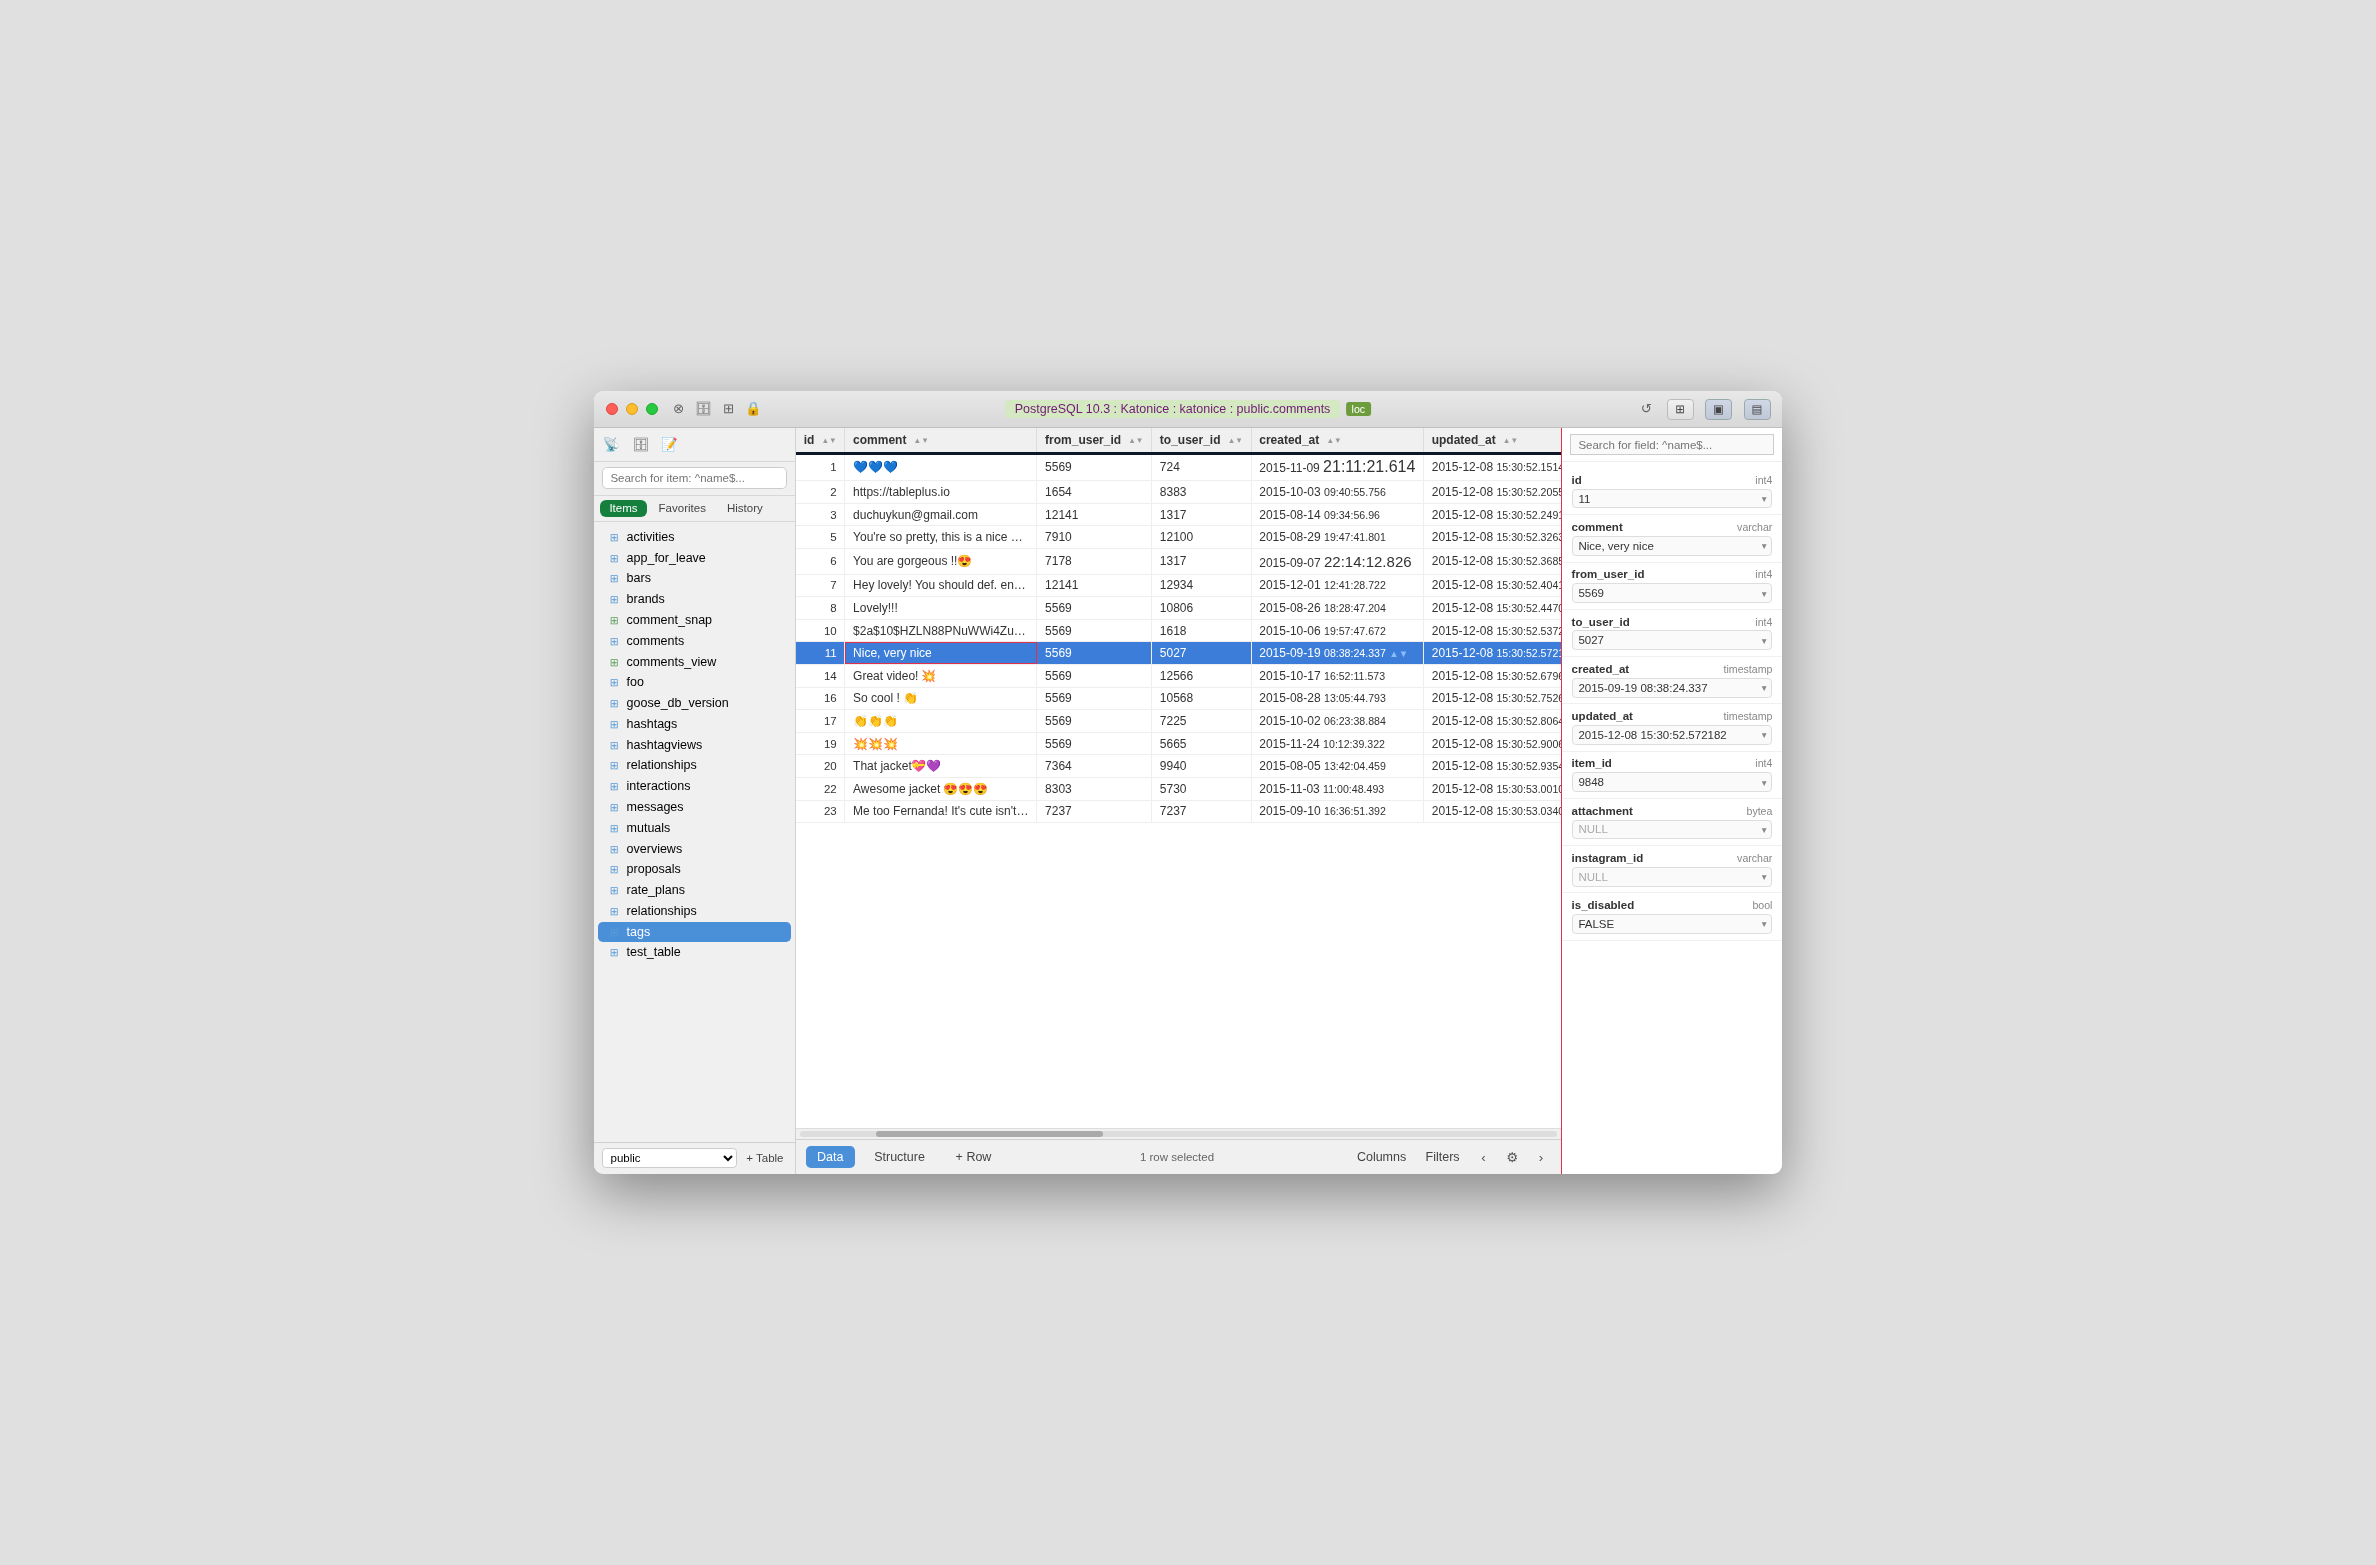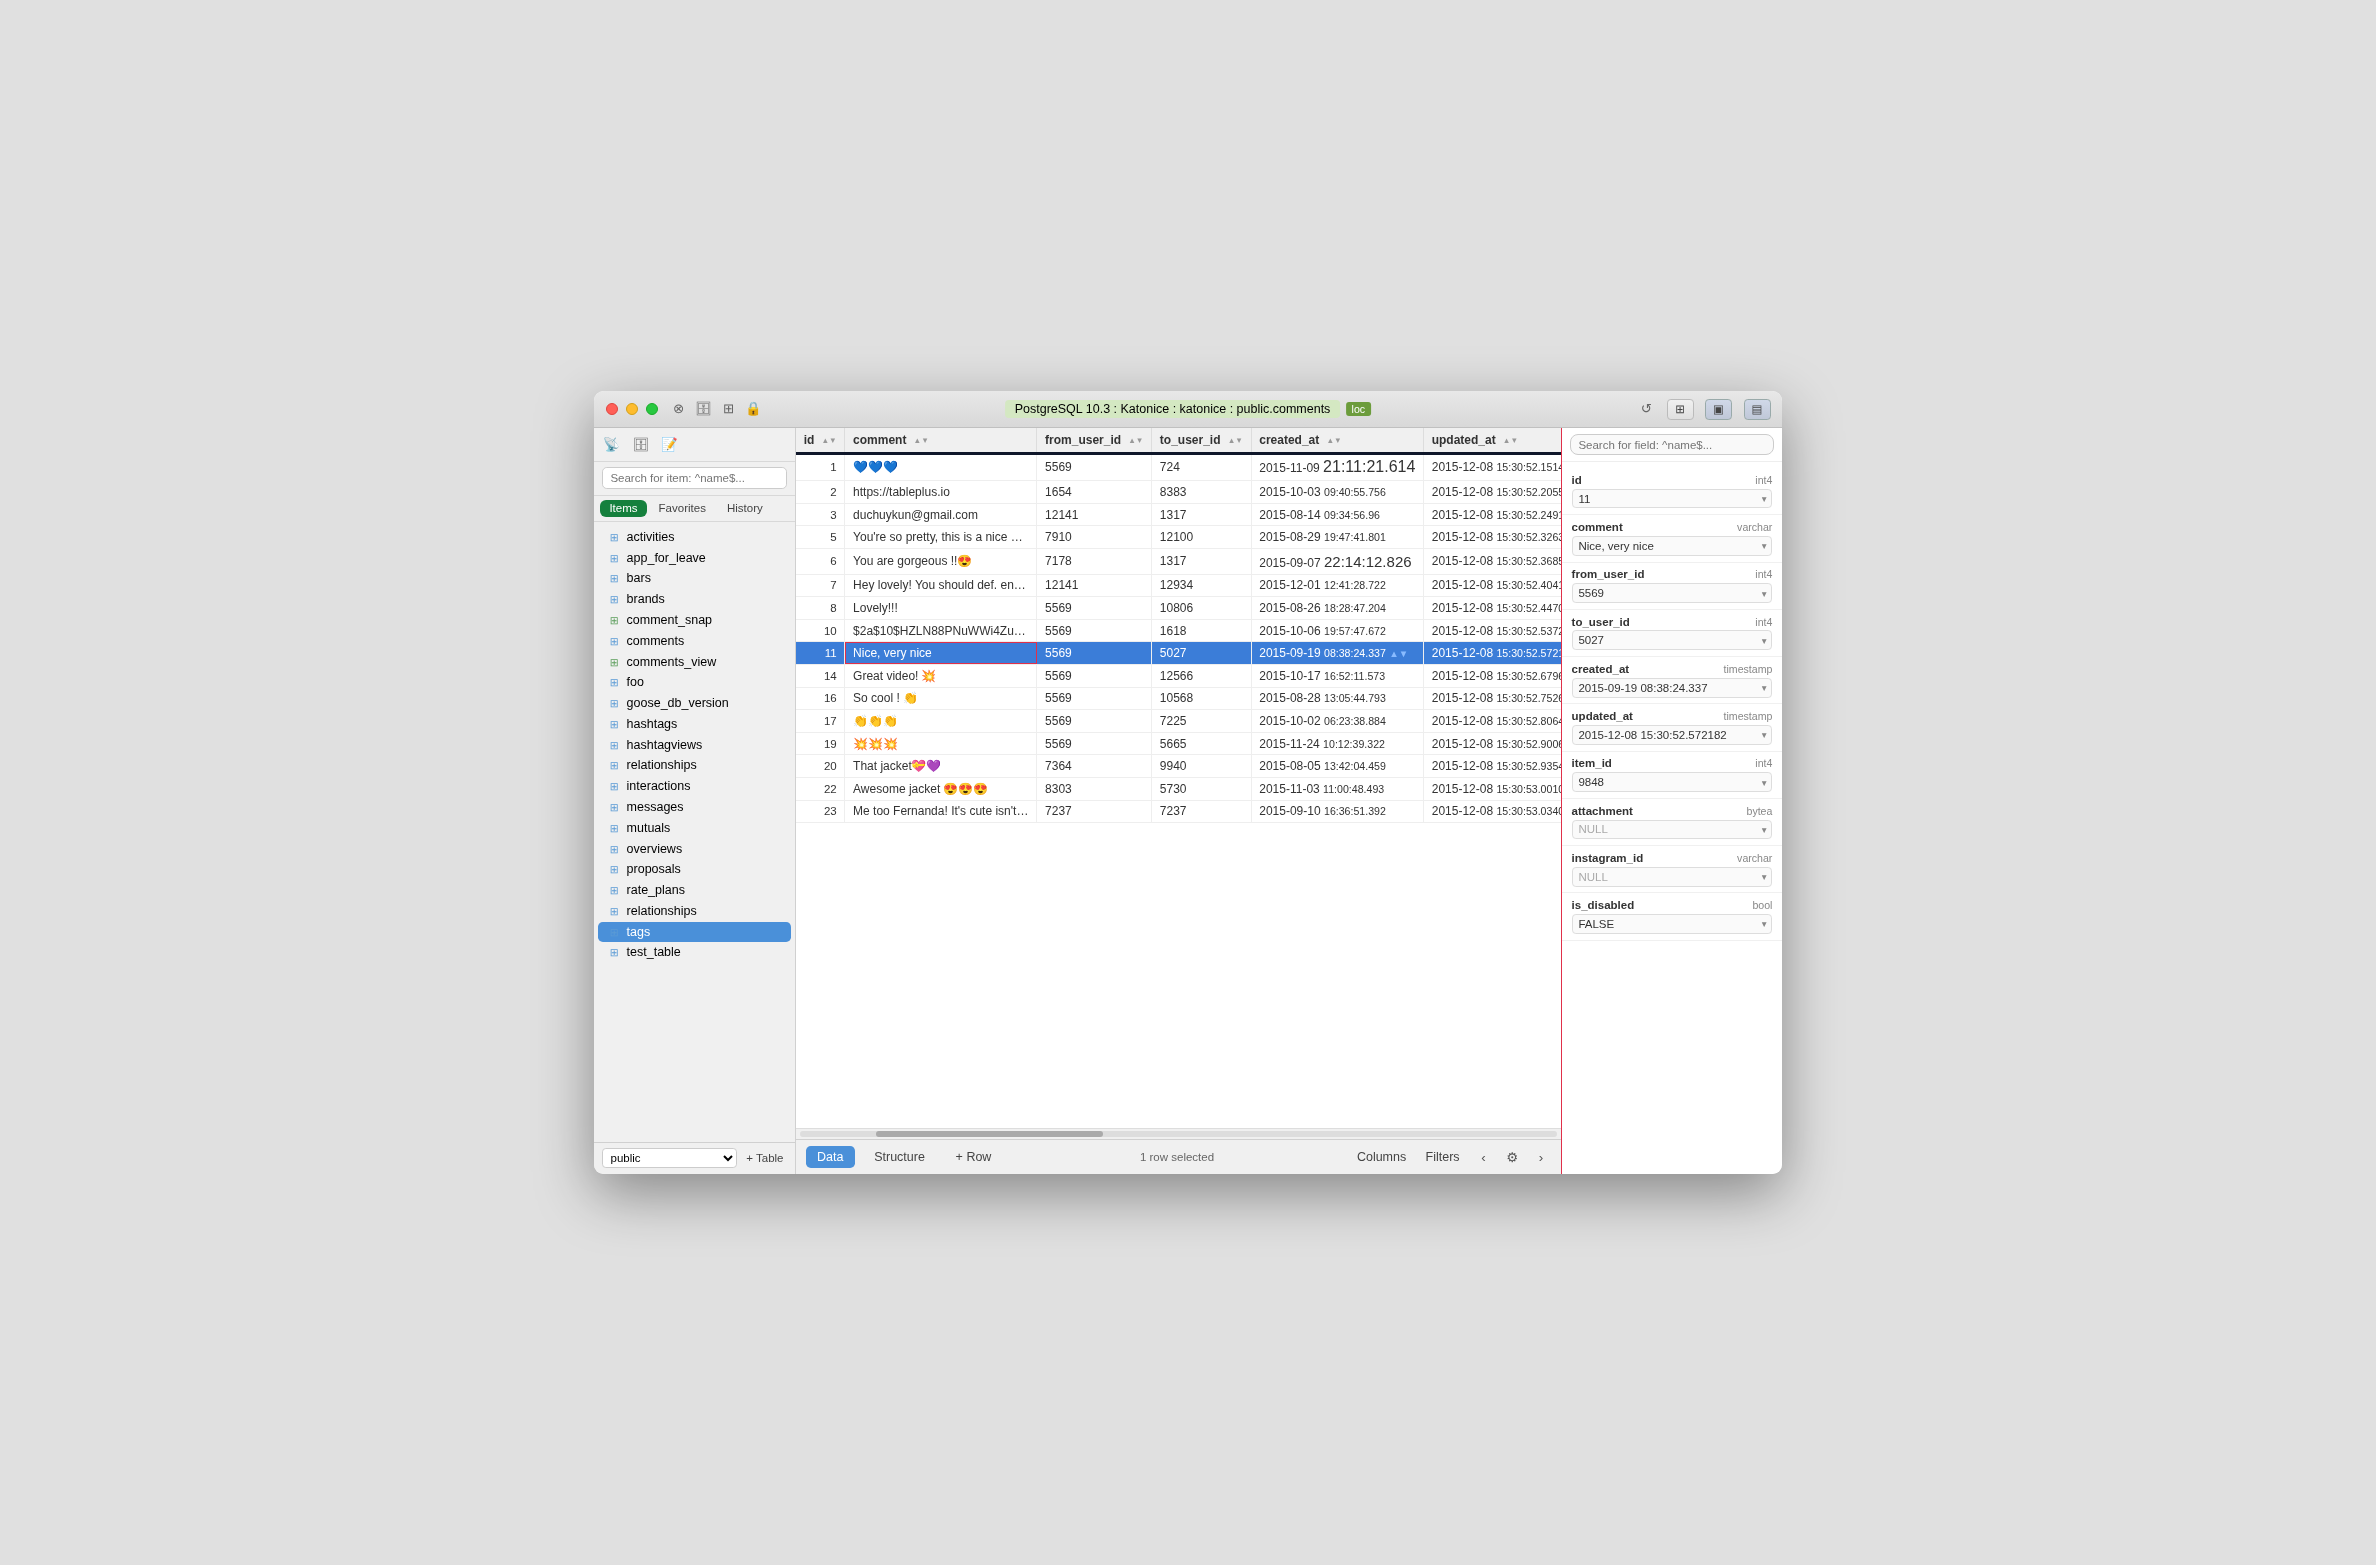--- a/index.html
+++ b/index.html
@@ -49,21 +49,21 @@
     .titlebar-center {
       position: absolute;
       left: 50%;
       transform: translateX(-50%);
       display: flex;
       align-items: center;
       gap: 5.8px;
     }
     .titlebar-text {
       font-size: 12.5px;
-      color: #000000;
+      color: #701a75;
       background: #d4e8c2;
       padding: 1.9px 9.6px;
       border-radius: 3.8px;
     }
     .titlebar-loc-badge {
       font-size: 10.6px;
       background: #6c9c3c;
       color: white;
       padding: 1px 5.8px;
       border-radius: 2.9px;
@@ -348,21 +348,21 @@
       overflow: hidden;
     }
     .right-panel-search {
       padding: 5.8px 7.7px;
       border-bottom: 1px solid #eee;
     }
     .right-panel-search input {
       width: 100%;
       padding: 3.8px 7.7px;
       border: 1px solid #ccc;
-      border-radius: 8px;
+      border-radius: 0;
       font-size: 11.5px;
       background: #f9f9f9;
     }
     .field-list {
       flex: 1;
       overflow-y: auto;
       padding: 5.8px 0;
     }
     .field-item {
       padding: 5.8px 9.6px;

